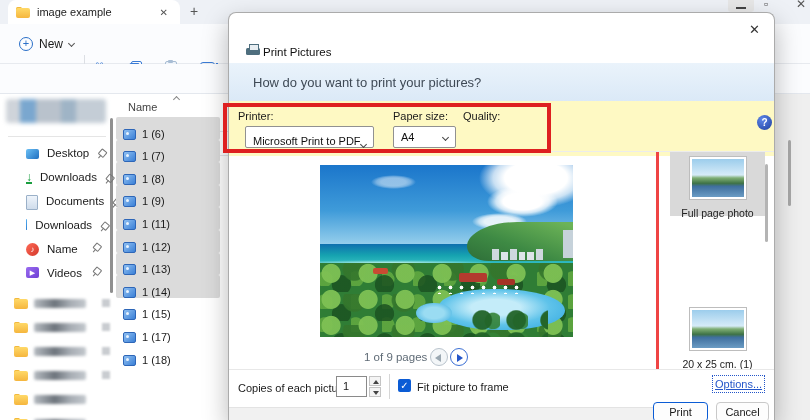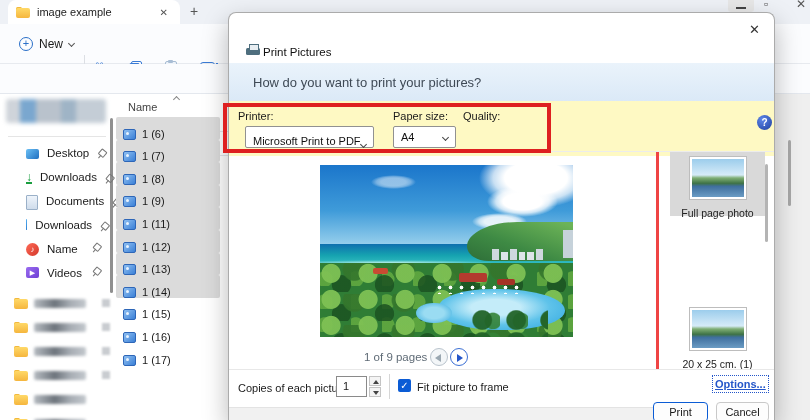--- a/index.html
+++ b/index.html
@@ -193,21 +193,21 @@
   .spinbox { position:absolute; left:107px; top:6px; width:31px; height:21px; border:1px solid #8a8a8a; font-size:11px; padding:3px 0 0 6px; background:#fff; }
   .spinarrows { position:absolute; left:140px; top:6px; width:12px; height:21px; display:flex; flex-direction:column; gap:1px; }
   .sparrow { flex:1; border:1px solid #c4c4c4; background:#f4f4f4; position:relative; }
   .sparrow:before { content:""; position:absolute; left:2.5px; top:3px; width:0; height:0; }
   .sparrow.up:before   { border-left:3px solid transparent; border-right:3px solid transparent; border-bottom:4px solid #444; }
   .sparrow.down:before { border-left:3px solid transparent; border-right:3px solid transparent; border-top:4px solid #444; }
   .vdiv { position:absolute; left:160px; top:4px; width:1px; height:25px; background:#d6d6d6; }
   .cb { position:absolute; left:169px; top:9px; width:13px; height:13px; border-radius:2px; background:#0b5cd5;
     color:#fff; font-size:10px; line-height:13px; text-align:center; }
   .cblabel { position:absolute; left:188px; top:11px; font-size:11px; }
-  .optionslink { position:absolute; left:486px; top:8px; font-size:11px; color:#2456c9; text-decoration:underline; outline:1px dotted #2456c9; outline-offset:2px;font-weight:bold; }
+  .optionslink { position:absolute; left:486px; top:8px; font-size:11px; color:#2456c9; text-decoration:underline; outline:1px dotted #2456c9; outline-offset:2px; }
 
   .footer { position:absolute; left:0; top:394px; width:454px; height:14px; background:#f1f1f1; border-top:1px solid #e3e3e3; }
   .btn { position:absolute; top:-6px; height:20px; border-radius:4px; font-size:11px; text-align:center; line-height:18px; background:#fdfdfd; }
   .btn-print  { left:424px; width:55px; border:1.4px solid #0b5cd5; }
   .btn-cancel { left:487px; width:53px; border:1px solid #c9c9c9; }
 
   .redrect { left:223px; top:103px; width:328px; height:50px; border:4px solid #de2020; z-index:30; }
 </style>
 </head>
 <body>
@@ -368,25 +368,25 @@
         <div class="file-row selected">
           <span class="ic-jpg"></span>
           <span class="file-label">1 (14)</span>
         </div>
         <div class="file-row">
           <span class="ic-jpg"></span>
           <span class="file-label">1 (15)</span>
         </div>
         <div class="file-row">
           <span class="ic-jpg"></span>
-          <span class="file-label">1 (16)</span>
+          <span class="file-label">1 (17)</span>
         </div>
         <div class="file-row">
           <span class="ic-jpg"></span>
-          <span class="file-label">1 (17)</span>
+          <span class="file-label">1 (18)</span>
         </div>
     </div>
   </div>
 
   <div class="abs dialog">
     <span class="ic-printer"></span>
     <span class="dlg-title">Print Pictures</span>
     <span class="dlg-close">✕</span>
 
     <div class="dlg-band">

